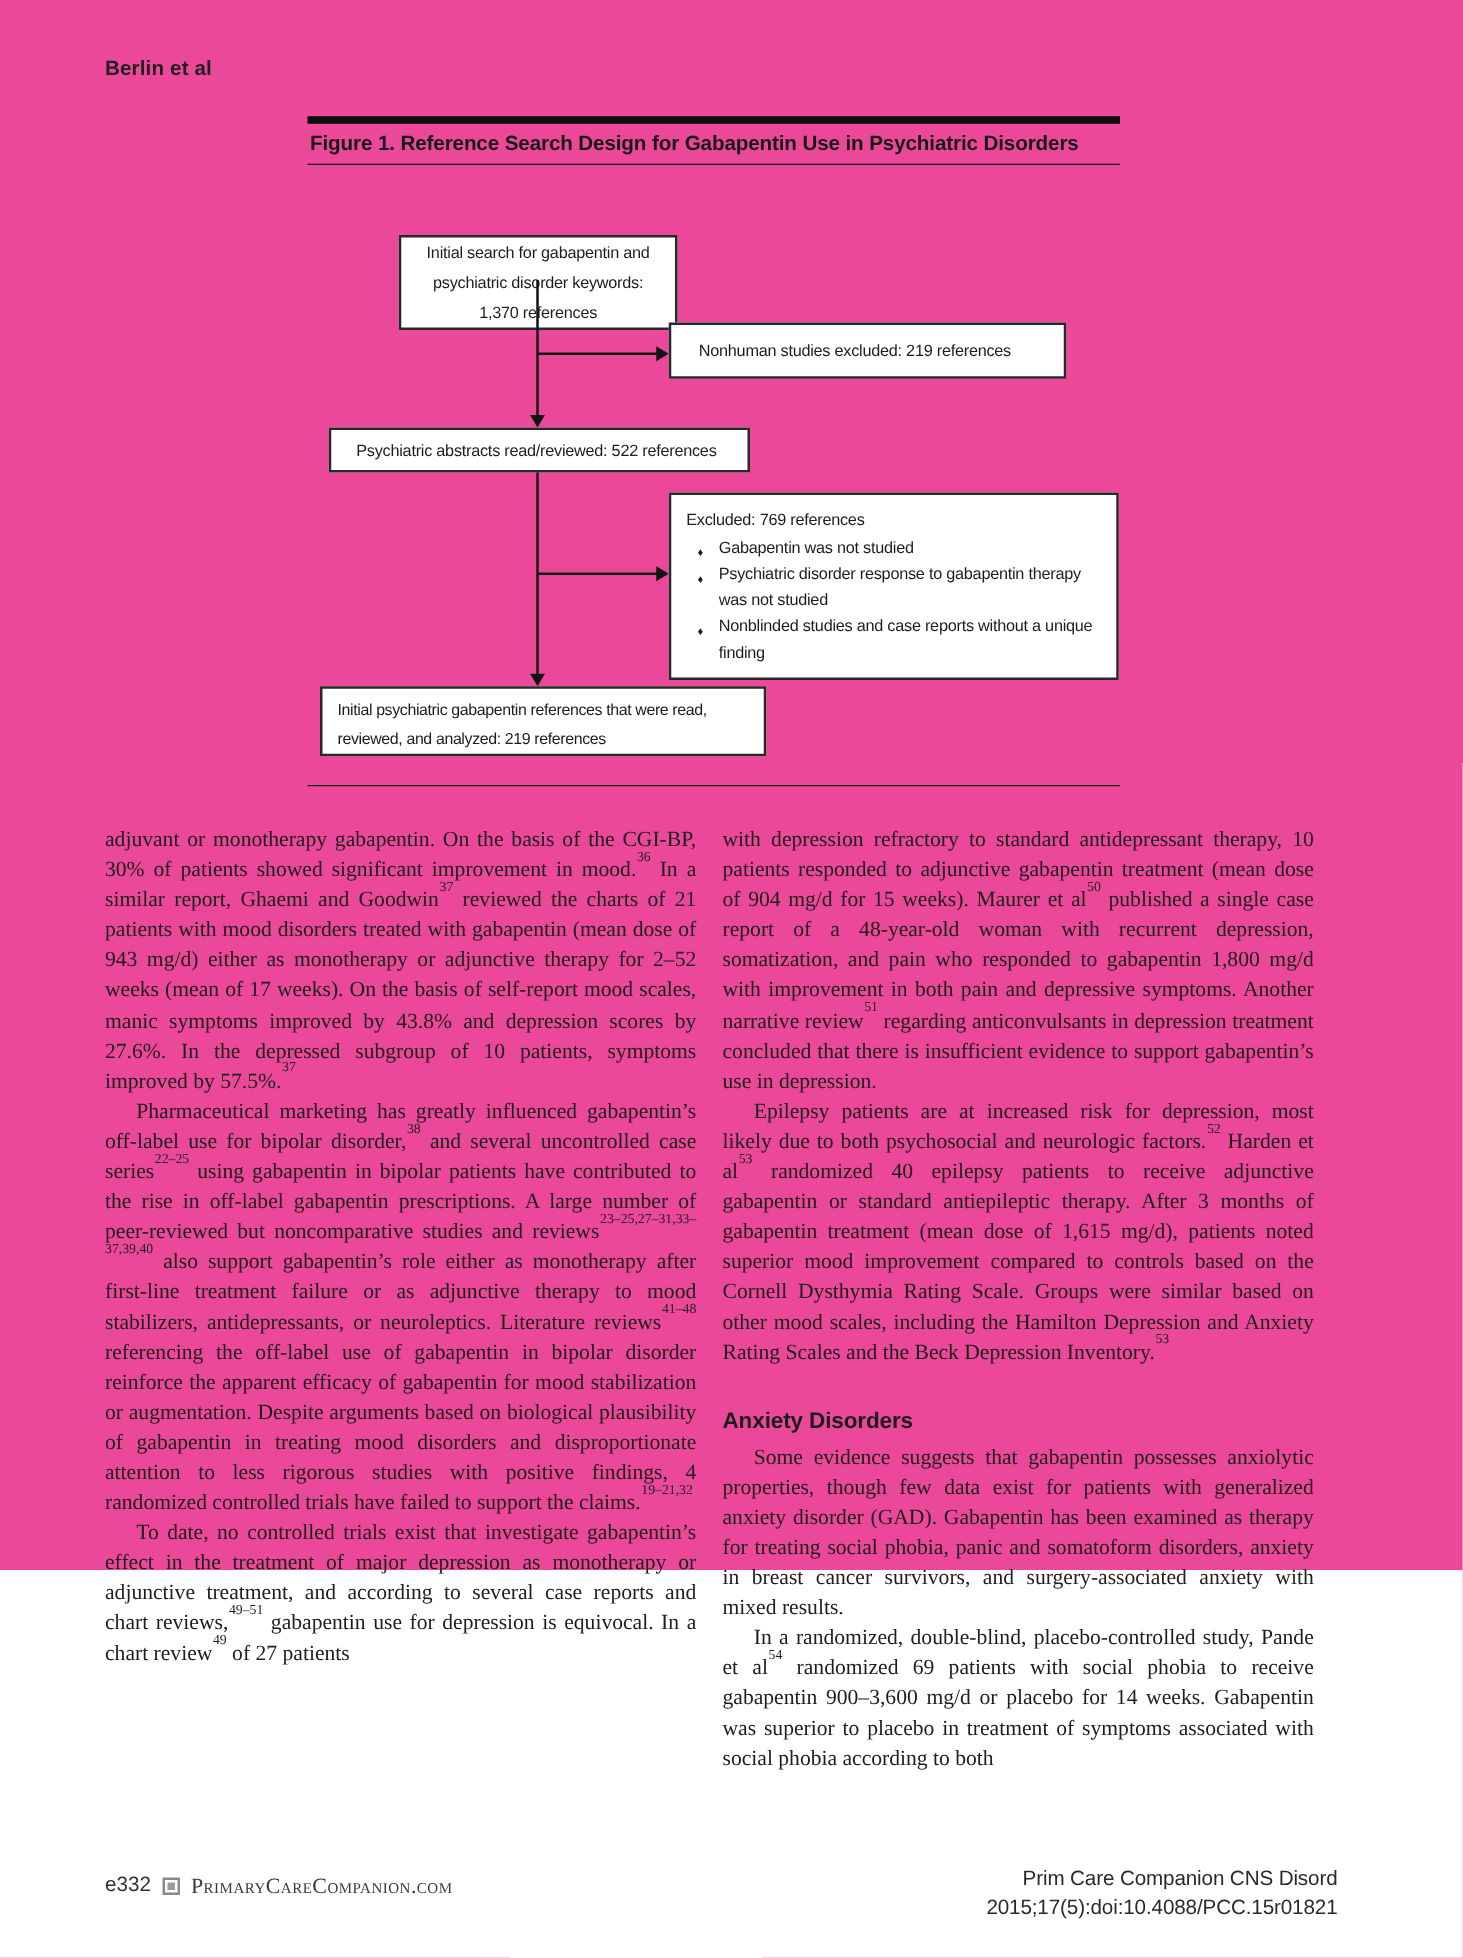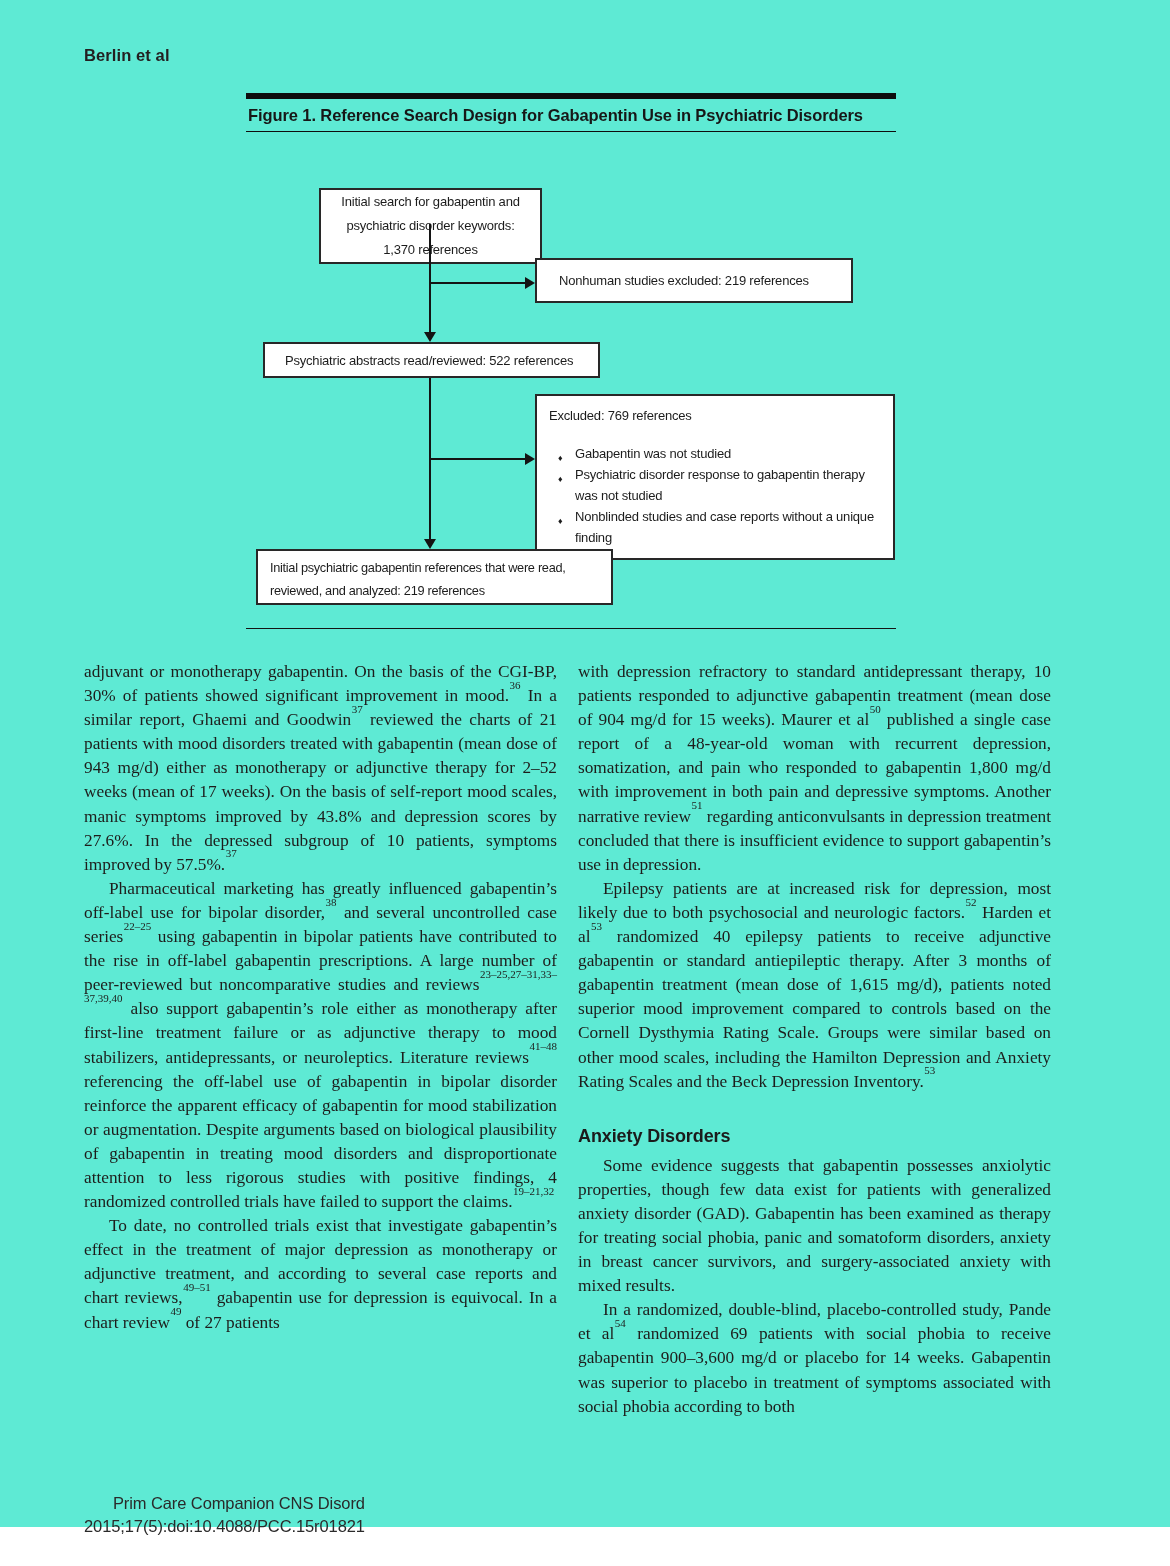--- a/index.html
+++ b/index.html
@@ -1,19 +1,19 @@
 <!DOCTYPE html>
 <html><head>
 <meta charset="utf-8">
 <style>
   * { margin:0; padding:0; box-sizing:border-box; }
   html,body { background:#ffffff; }
   body { width:1170px; height:1566px; position:relative; overflow:hidden;
          -webkit-font-smoothing:antialiased; }
-  .page { position:absolute; inset:0; width:1170px; height:1527px; background:#5eead4;
+  .page { position:absolute; inset:0; width:1170px; height:1256px; background:#ec4899;
           color:#1d1d1b; }
 
   
   .running-head { position:absolute; left:84px; top:46px;
     font:600 16.5px "Liberation Sans", sans-serif; color:#231f20; letter-spacing:.1px; }
 
   
   .fig { position:absolute; left:246px; top:93px; width:650px; }
   .fig-topbar { height:6px; background:#0d0d0d; }
   .fig-title { font:bold 16.5px "Liberation Sans", sans-serif; color:#171717;
@@ -25,21 +25,21 @@
     font-size:13px; letter-spacing:-.2px; }
   .box-a { left:73px; top:16px; width:223px; height:76px; text-align:center;
     display:flex; flex-direction:column; justify-content:center; line-height:24px;margin-top:40px; }
   .box-b { left:289px; top:126px; width:318px; height:45px;
     display:flex; align-items:center; padding-left:22px; }
   .box-c { left:17px; top:210px; width:337px; height:36px;
     display:flex; align-items:center; padding-left:20px; }
   .box-e { left:289px; top:262px; width:360px; padding:9px 4px 10px 12px; line-height:21px; }
   .box-d { left:10px; top:417px; width:357px; height:56px; padding:5px 4px 0 12px;
     line-height:23px; font-size:12.75px; letter-spacing:-.3px; white-space:nowrap; }
-  .e-title { margin-bottom:17px; }
+  .e-title { margin-bottom:1px; }
   .e-item { position:relative; padding-left:26px; }
   .e-item .diamond { position:absolute; left:9px; top:5px; font-size:9px; color:#1c1c1c; }
 
   .vline { position:absolute; width:2px; background:#141414; }
   .v1 { left:183px; top:92px; height:108px; }
   .v2 { left:183px; top:246px; height:162px; }
   .hline { position:absolute; height:2px; background:#141414; }
   .h1 { left:184px; top:150px; width:96px; }
   .h2 { left:184px; top:326px; width:96px; }
   .arrow-down { position:absolute; width:0; height:0;
@@ -147,19 +147,26 @@
     <div class="col">
       <p class="para">with depression refractory to standard antidepressant therapy, 10 patients responded to adjunctive gabapentin treatment (mean dose of 904 mg/d for 15 weeks). Maurer et al<sup>50</sup> published a single case report of a 48-year-old woman with recurrent depression, somatization, and pain who responded to gabapentin 1,800 mg/d with improvement in both pain and depressive symptoms. Another narrative review<sup>51</sup> regarding anticonvulsants in depression treatment concluded that there is insufficient evidence to support gabapentin’s use in depression.</p>
       <p class="para indent">Epilepsy patients are at increased risk for depression, most likely due to both psychosocial and neurologic factors.<sup>52</sup> Harden et al<sup>53</sup> randomized 40 epilepsy patients to receive adjunctive gabapentin or standard antiepileptic therapy. After 3 months of gabapentin treatment (mean dose of 1,615 mg/d), patients noted superior mood improvement compared to controls based on the Cornell Dysthymia Rating Scale. Groups were similar based on other mood scales, including the Hamilton Depression and Anxiety Rating Scales and the Beck Depression Inventory.<sup>53</sup></p>
       <h2 class="subhead">Anxiety Disorders</h2>
       <p class="para indent">Some evidence suggests that gabapentin possesses anxiolytic properties, though few data exist for patients with generalized anxiety disorder (GAD). Gabapentin has been examined as therapy for treating social phobia, panic and somatoform disorders, anxiety in breast cancer survivors, and surgery-associated anxiety with mixed results.</p>
       <p class="para indent">In a randomized, double-blind, placebo-controlled study, Pande et al<sup>54</sup> randomized 69 patients with social phobia to receive gabapentin 900–3,600 mg/d or placebo for 14 weeks. Gabapentin was superior to placebo in treatment of symptoms associated with social phobia according to both</p>
     </div>
   </div>
 
   <div class="footer">
+    <div class="footer-left">
+      <span class="pageno">e332</span>
+      <span class="sq-icon">
+          <span class="sq-inner"></span>
+        </span>
+      <span class="site">PrimaryCareCompanion.com</span>
+    </div>
     <div class="footer-right">
       <div>Prim Care Companion CNS Disord</div>
       <div>2015;17(5):doi:10.4088/PCC.15r01821</div>
     </div>
   </div>
 
 </div>
 
 </body></html>

